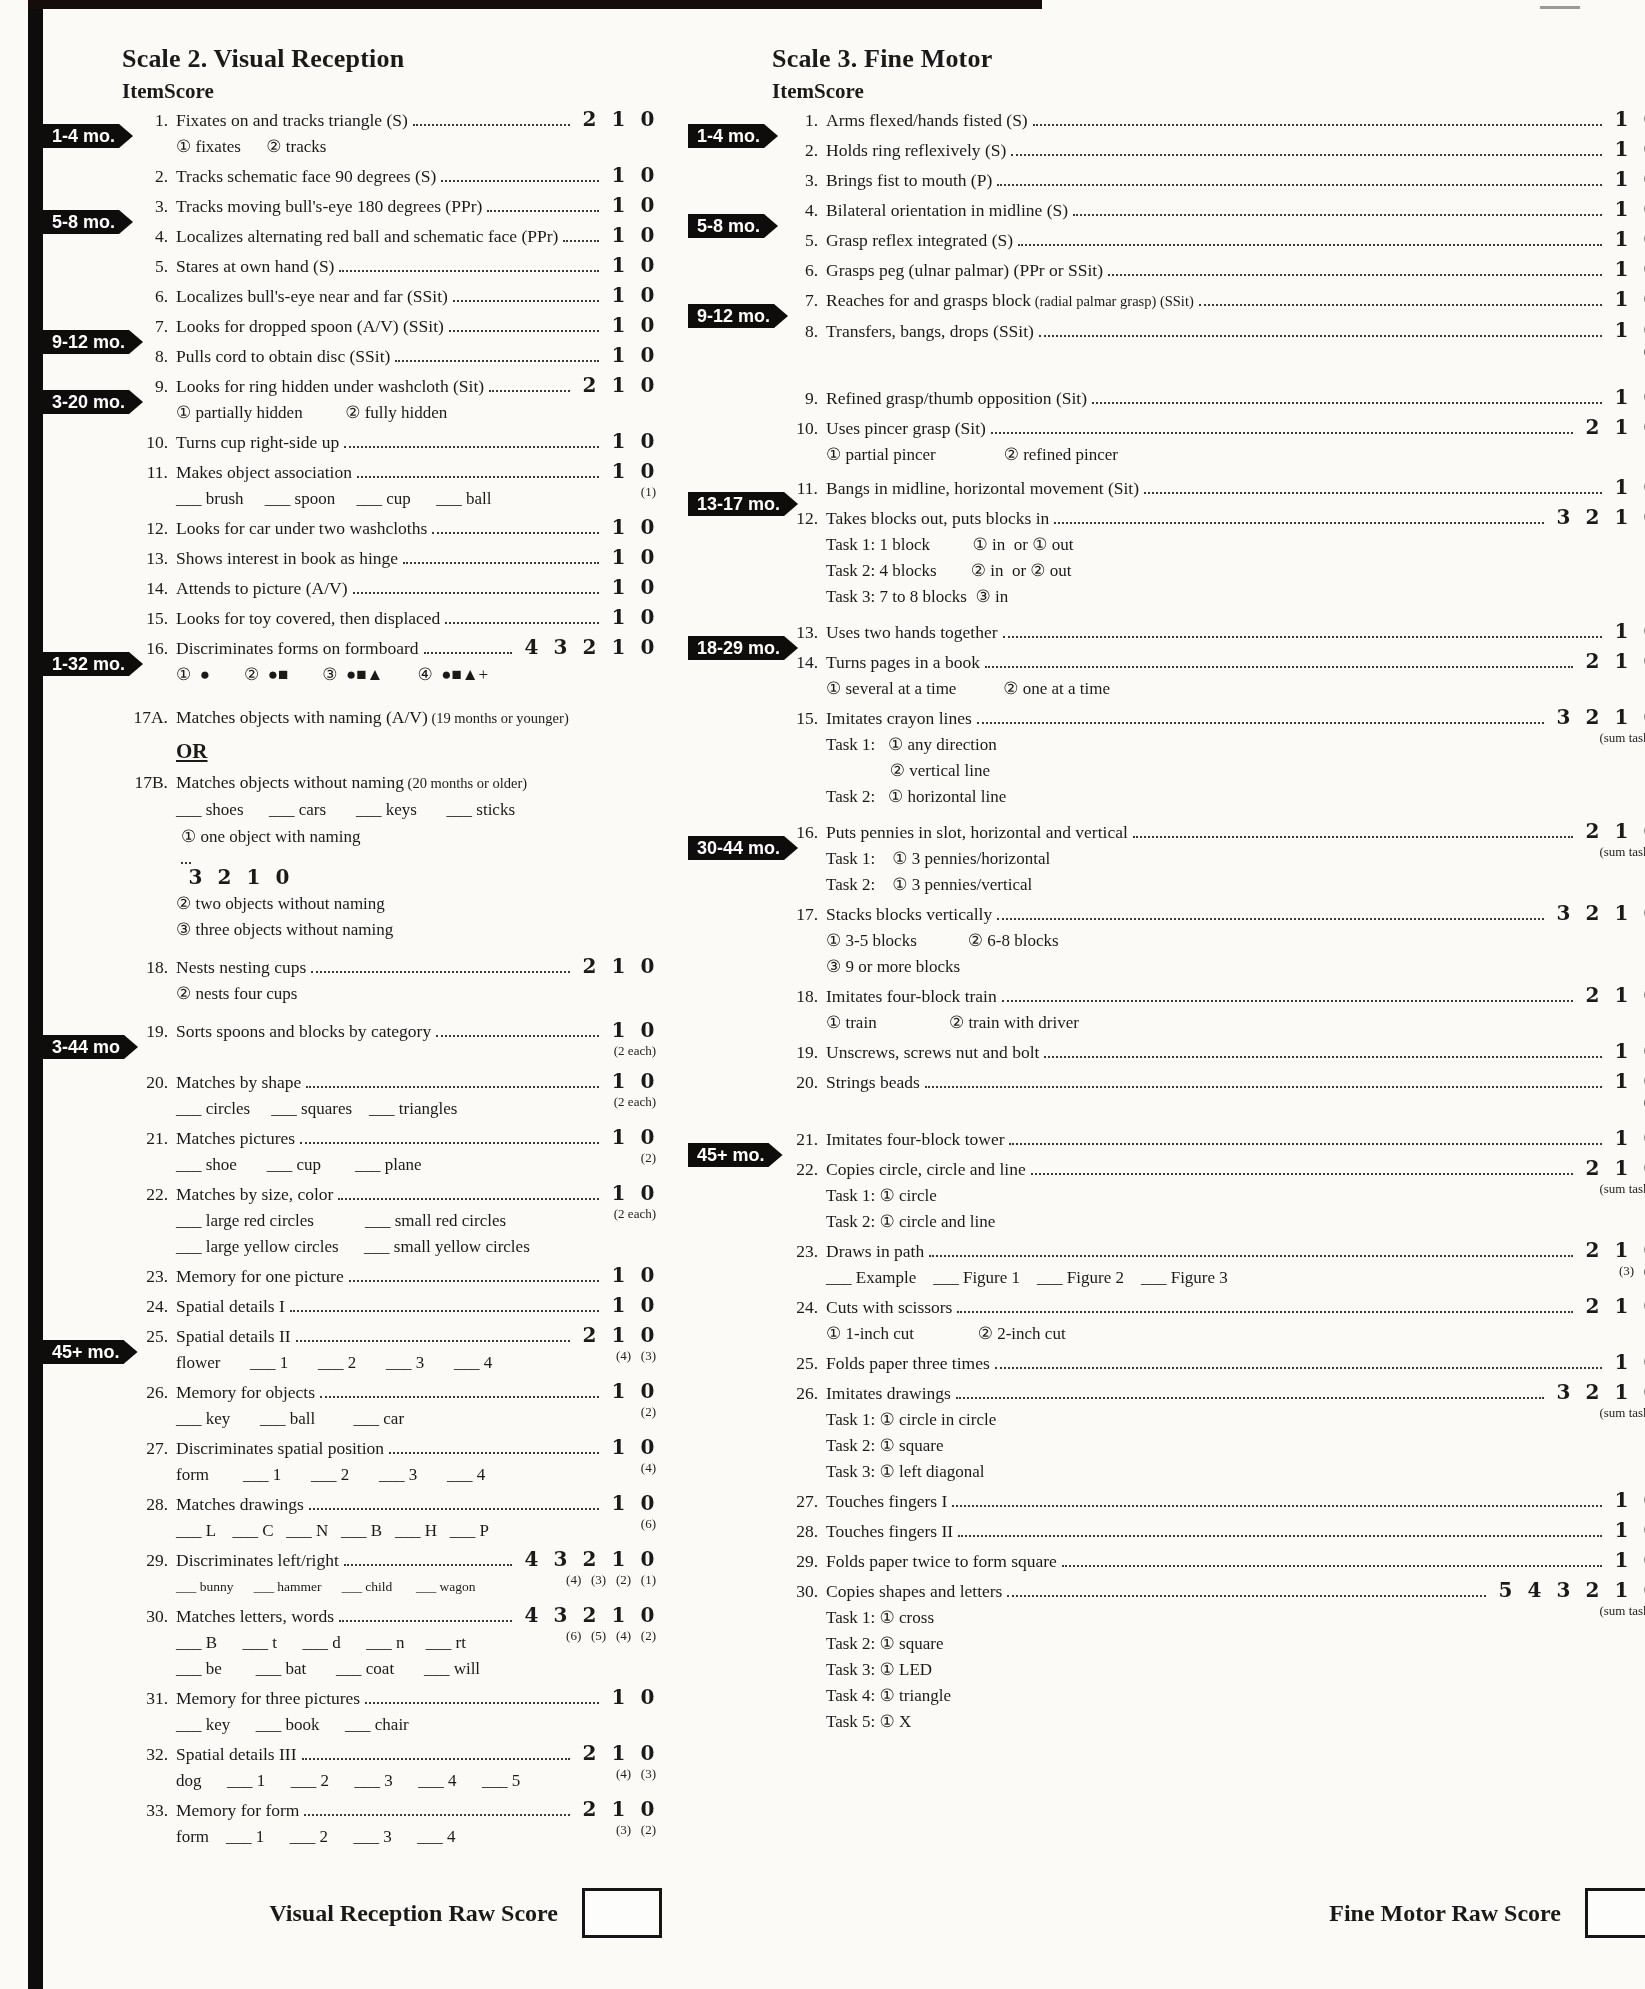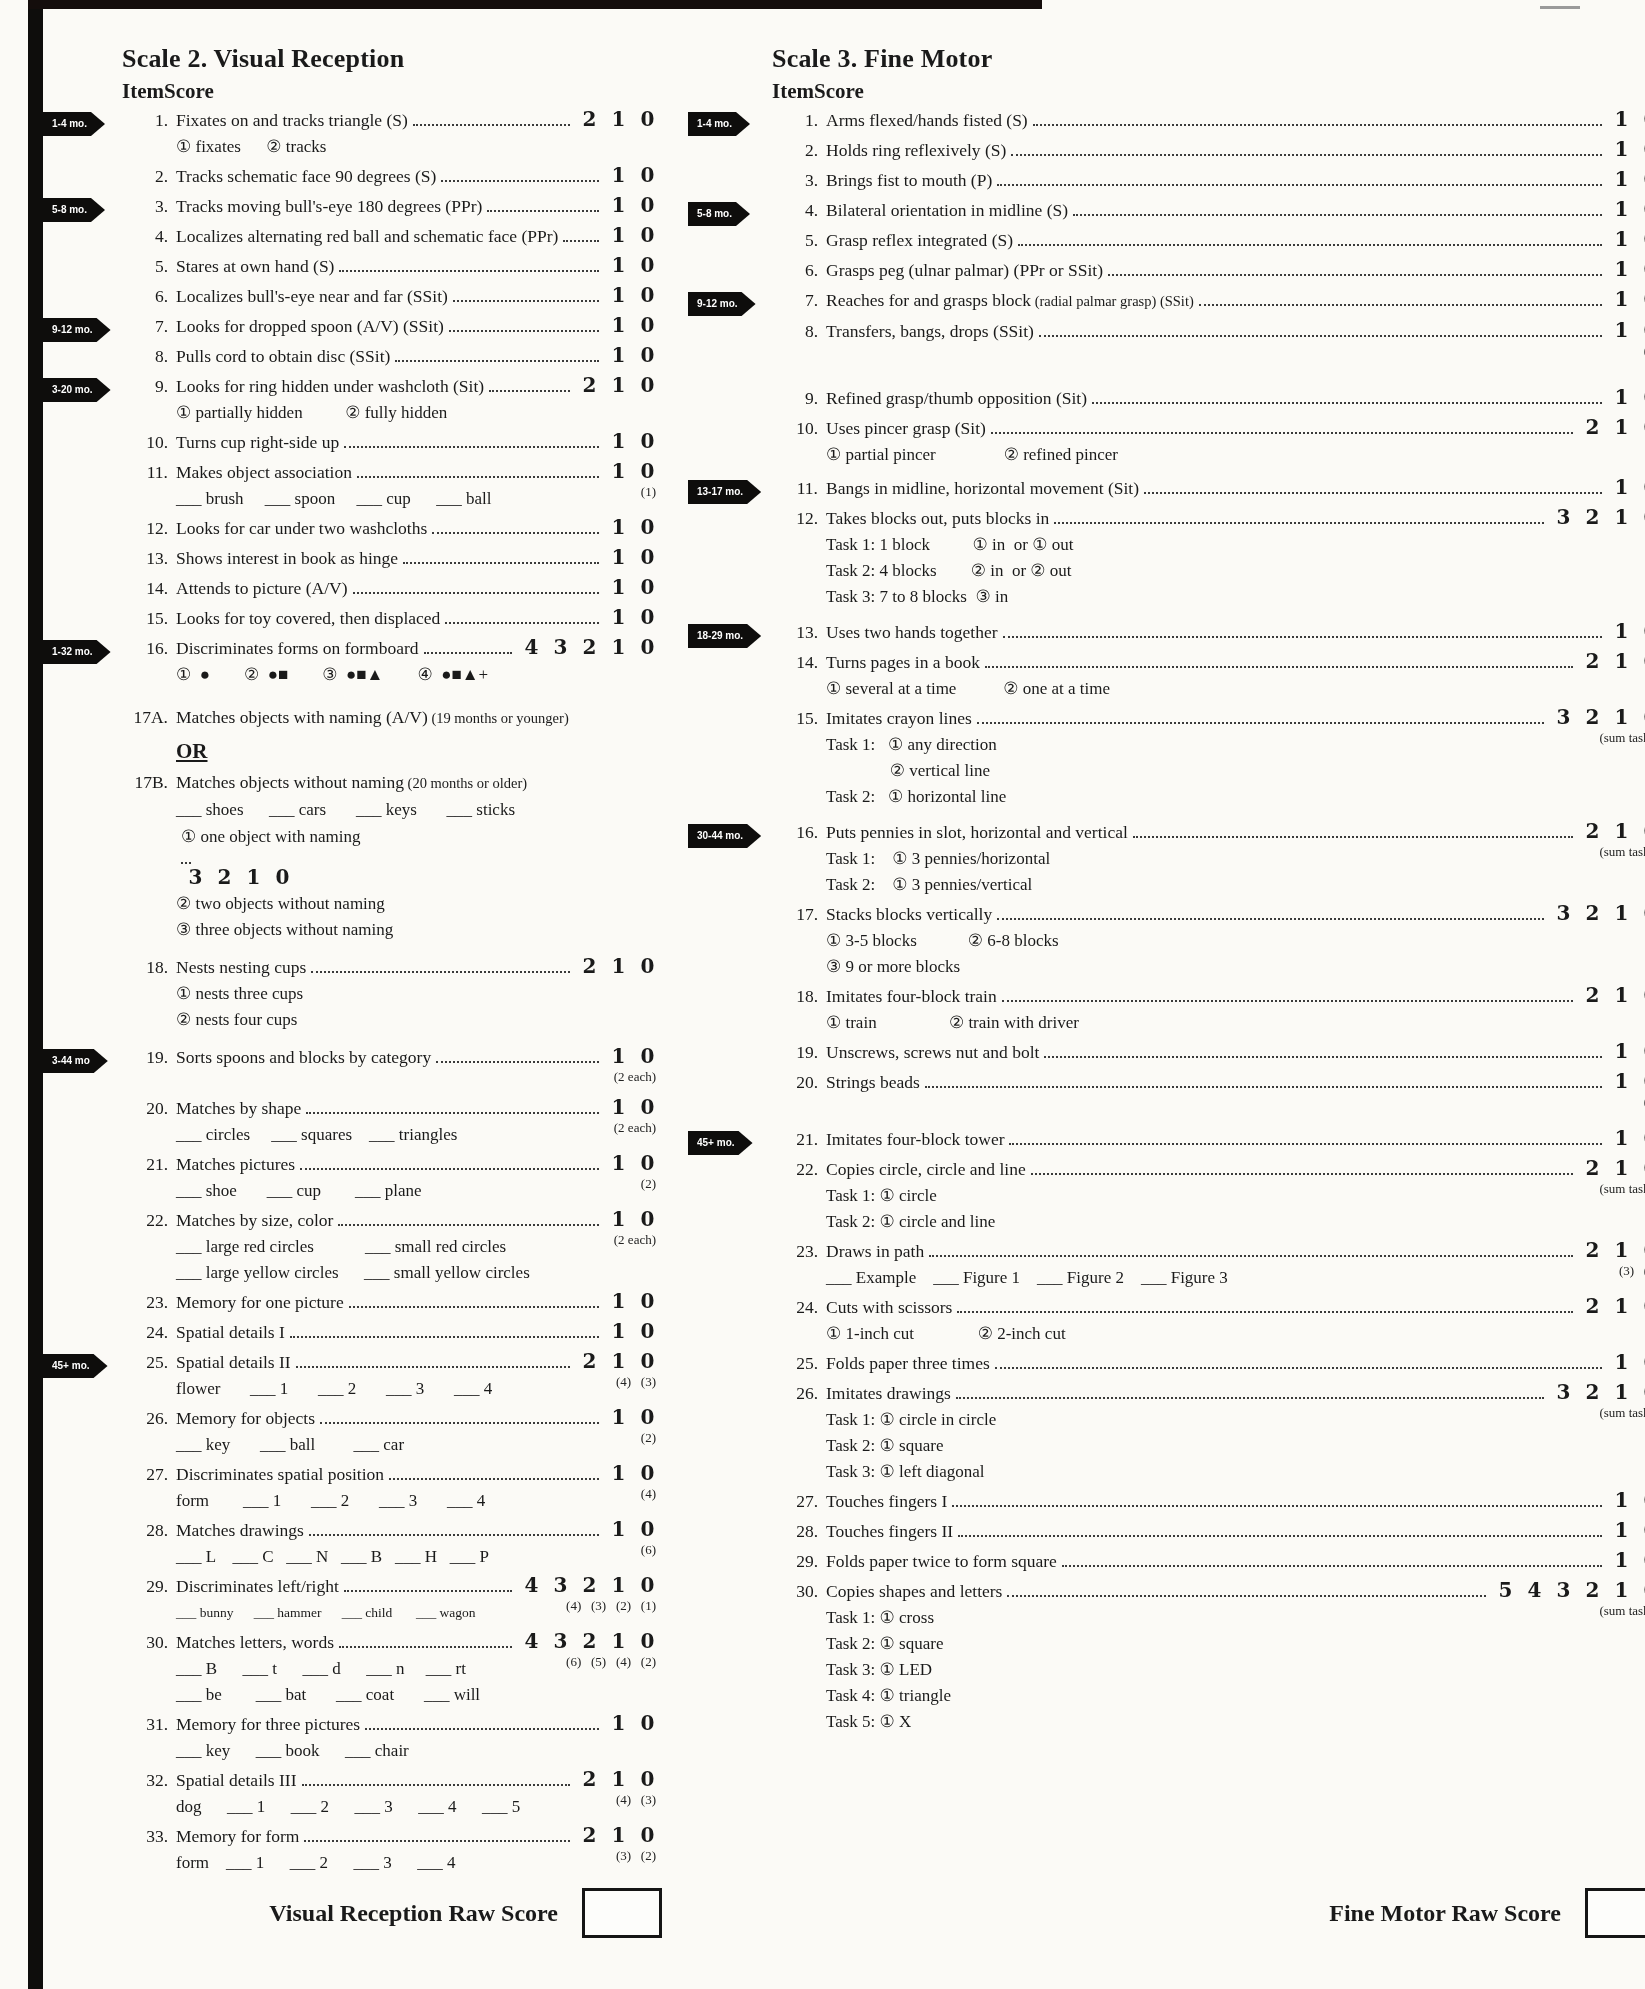--- a/index.html
+++ b/index.html
@@ -28,22 +28,22 @@
   .scores{flex:0 0 auto;font-weight:bold;font-size:20px;white-space:nowrap;font-family:"DejaVu Serif",serif;}
   .scores .d{display:inline-block;width:29px;text-align:center;}
   .note{position:absolute;top:26px;right:6px;font-size:13px;white-space:pre;color:#222;}
   .sub{padding-left:54px;font-size:17px;white-space:pre;line-height:26px;}
   .sub.sm{font-size:13.5px;}
   .subline{padding-left:54px;flex-direction:column;}
   .subline .itext{font-size:17px;}
   .or-row .itext{font-weight:bold;text-decoration:underline;font-size:21px;}
 
   .badge{
-    position:absolute;top:6px;background:#0e0d0c;color:#fff;
-    font-family:"Liberation Sans","DejaVu Sans",sans-serif;font-size:10px;font-weight:bold;
+    position:absolute;top:18px;background:#0e0d0c;color:#fff;
+    font-family:"Liberation Sans","DejaVu Sans",sans-serif;font-size:18px;font-weight:bold;
     line-height:16px;padding:4px 18px 4px 9px;white-space:nowrap;
     clip-path:polygon(0 0,calc(100% - 14px) 0,100% 50%,calc(100% - 14px) 100%,0 100%);
   }
   .col-left .badge{left:-79px;}
   .col-right .badge{left:-84px;}
 
   .rawscore{position:absolute;top:1888px;display:flex;justify-content:flex-end;align-items:center;gap:24px;}
   .rawscore-left{left:122px;width:540px;}
   .rawscore-right{left:772px;width:893px;}
   .rawscore-label{font-size:24px;font-weight:bold;white-space:nowrap;}
@@ -230,21 +230,20 @@
           <div class="sub">② two objects without naming</div>
           <div class="sub">③ three objects without naming</div>
         </div>
         <div class="item" style="margin-top: 10px;">
           <div class="line">
             <span class="num">18.</span>
             <span class="itext">Nests nesting cups</span>
             <span class="leader"></span>
             <span class="scores"><span class="d">2</span><span class="d">1</span><span class="d">0</span></span>
           </div>
-          <div class="sub">① nests three cups</div>
           <div class="sub">② nests four cups</div>
         </div>
         <div class="item pad-note" style="margin-top: 10px;">
           <span class="badge">3-44 mo</span>
           <div class="line">
             <span class="num">19.</span>
             <span class="itext">Sorts spoons and blocks by category</span>
             <span class="leader"></span>
             <span class="scores"><span class="d">1</span><span class="d">0</span></span>
           </div>

